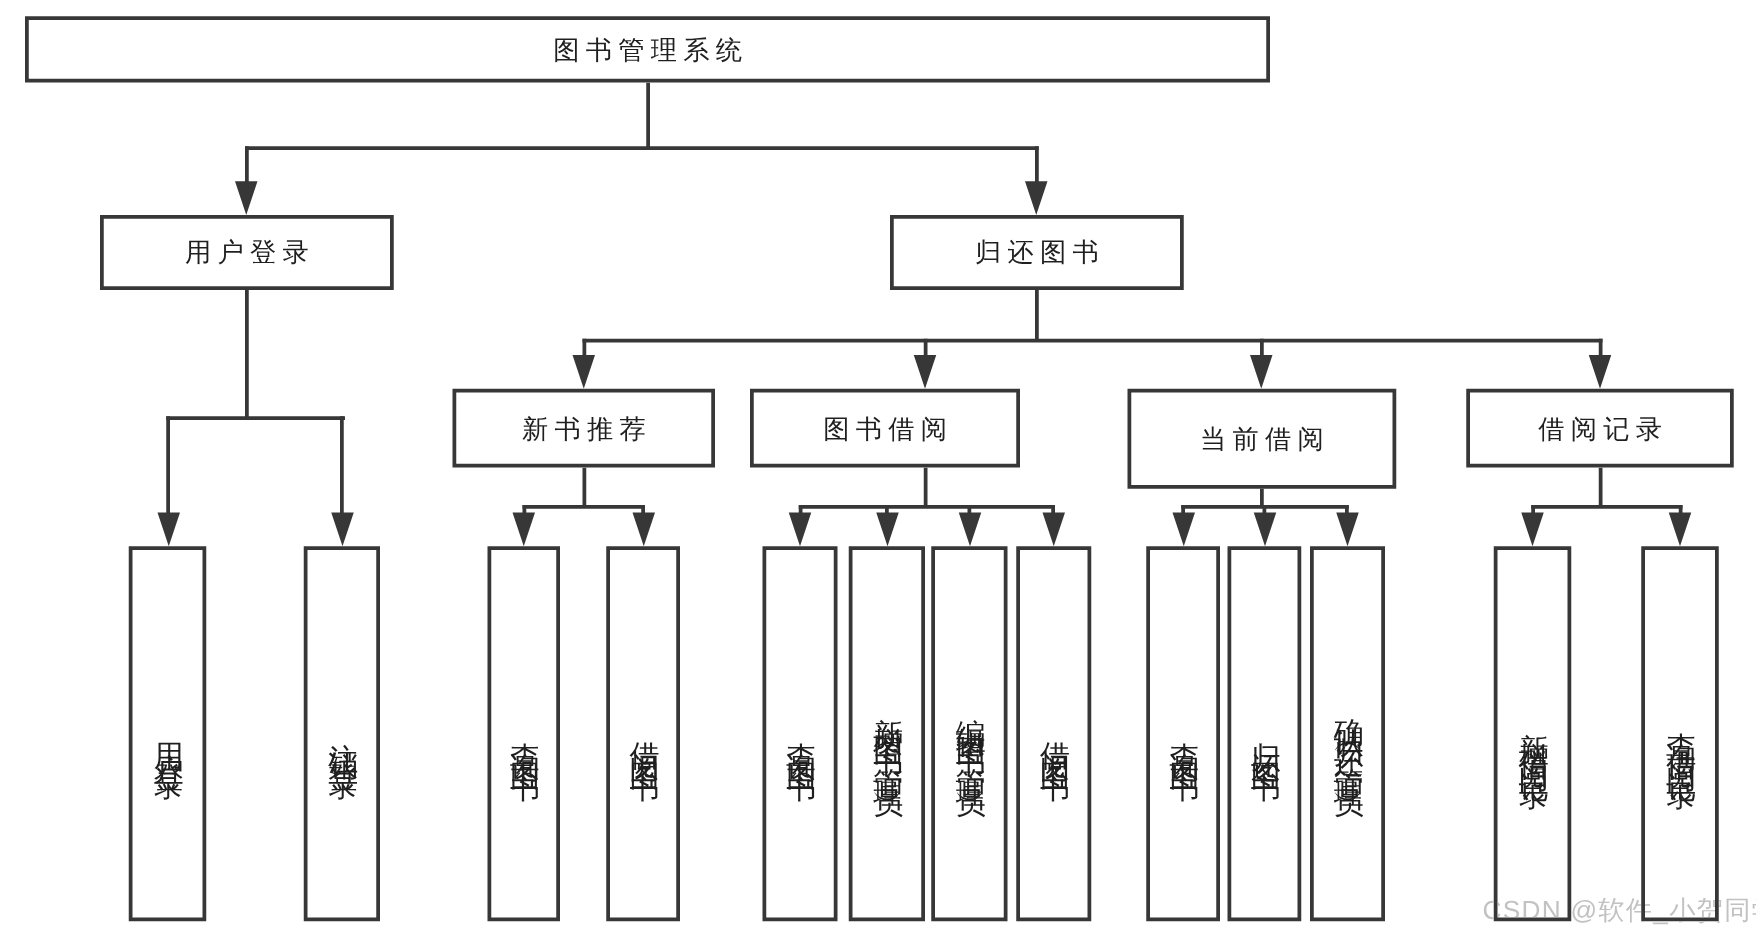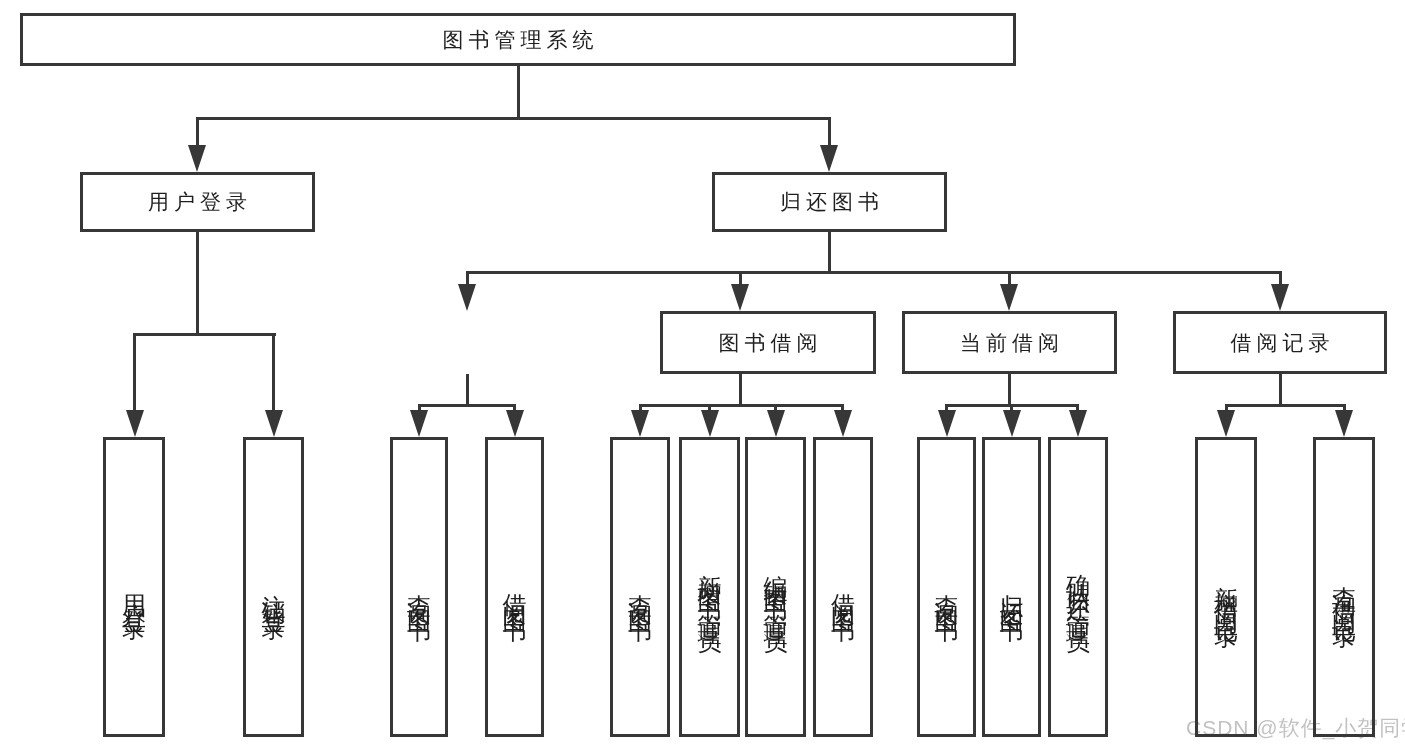--- a/index.html
+++ b/index.html
@@ -101,24 +101,27 @@
     <span>图书管理系统</span>
   </div>
 
   <div class="node h" style="left:80px;top:172px;width:235px;height:60px">
     <span>用户登录</span>
   </div>
   <div class="node h" style="left:712px;top:172px;width:235px;height:60px">
     <span>归还图书</span>
   </div>
 
-  <div class="node h" style="left:660px;top:311px;width:216px;height:63px">
+  <div class="node h" style="left:362px;top:311px;width:210px;height:63px">
+    <span>新书推荐</span>
+  </div>
+  <div class="node h" style="left:600px;top:311px;width:216px;height:63px">
     <span>图书借阅</span>
   </div>
-  <div class="node h" style="left:902px;top:311px;width:215px;height:63px">
+  <div class="node h" style="left:902px;top:311px;width:215px;height:80px">
     <span>当前借阅</span>
   </div>
   <div class="node h" style="left:1173px;top:311px;width:214px;height:63px">
     <span>借阅记录</span>
   </div>
 
   <div class="node v" style="left:103px;top:437px;width:62px;height:300px">
     <span>用户登录</span>
   </div>
   <div class="node v" style="left:243px;top:437px;width:61px;height:300px">

